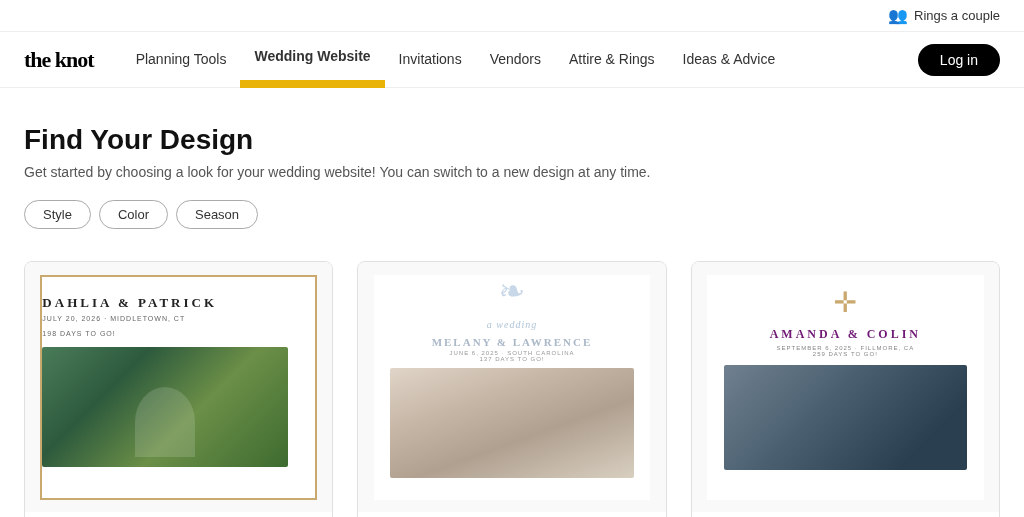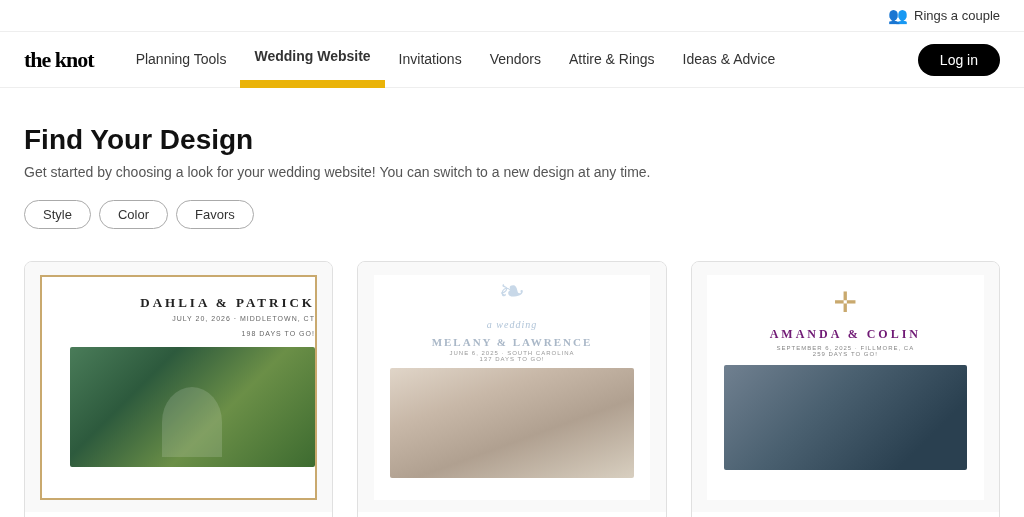--- a/index.html
+++ b/index.html
@@ -28,21 +28,21 @@
     
     .filters { display: flex; gap: 8px; margin-bottom: 32px; }
     .filter-btn { padding: 6px 18px; border: 1px solid #aaa; border-radius: 20px; background: #fff; font-size: 13px; color: #333; cursor: pointer; }
 
     
     .cards-grid { display: grid; grid-template-columns: repeat(3, 1fr); gap: 24px; }
     .card { border: 1px solid #e0e0e0; border-radius: 8px; overflow: hidden; background: #fff; }
     .card-image { width: 100%; height: 250px; background: #f9f9f9; display: flex; align-items: center; justify-content: center; position: relative; overflow: hidden; }
 
     
-    .card1-inner { width: 90%; height: 90%; border: 2px solid #c9a96e; display: flex; flex-direction: column; align-items: flex-end; background: #fff; position: relative; }
+    .card1-inner { width: 90%; height: 90%; border: 2px solid #c9a96e; display: flex; flex-direction: column; align-items: flex-start; background: #fff; position: relative; }
     .card1-inner .couple-name { font-size: 13px; font-weight: 700; letter-spacing: 3px; margin-top: 18px; color: #222; font-family: Georgia, serif; }
     .card1-inner .date-info { font-size: 7px; color: #666; margin: 4px 0; letter-spacing: 1px; text-align: center; }
     .card1-photo { width: 90%; height: 120px; background: linear-gradient(135deg, #4a7c59 0%, #2d5a3d 30%, #6b8f47 60%, #3d6b30 100%); margin-top: 6px; border-radius: 2px; position: relative; overflow: hidden; display: flex; align-items: flex-end; justify-content: center; }
     .card1-photo::after { content: ''; position: absolute; bottom: 10px; left: 50%; transform: translateX(-50%); width: 60px; height: 70px; background: rgba(255,255,255,0.15); border-radius: 50% 50% 0 0; }
 
     
     .card2-inner { width: 90%; height: 90%; background: #fff; display: flex; flex-direction: column; align-items: center; position: relative; }
     .card2-floral { font-size: 10px; color: #b0c4d8; margin-top: 10px; font-style: italic; font-family: Liberation Serif, serif; letter-spacing: 1px; }
     .card2-name { font-size: 11px; font-weight: 600; letter-spacing: 2px; color: #aab8c8; margin: 6px 0 2px; font-family: Georgia, serif; }
     .card2-date { font-size: 6px; color: #999; letter-spacing: 1px; text-align: center; }
@@ -87,21 +87,21 @@
   </div>
 </nav>
 
 <div class="main">
   <h1 class="page-title">Find Your Design</h1>
   <p class="page-subtitle">Get started by choosing a look for your wedding website! You can switch to a new design at any time.</p>
 
   <div class="filters">
     <button class="filter-btn">Style</button>
     <button class="filter-btn">Color</button>
-    <button class="filter-btn">Favors</button>
+    <button class="filter-btn">Season</button>
   </div>
 
   <div class="cards-grid">
 
     <div class="card">
       <div class="card-image">
         <div class="card1-inner">
           <div class="couple-name">DAHLIA &amp; PATRICK</div>
           <div class="date-info">JULY 20, 2026 · MIDDLETOWN, CT</div>
           <div class="date-info">198 DAYS TO GO!</div>

